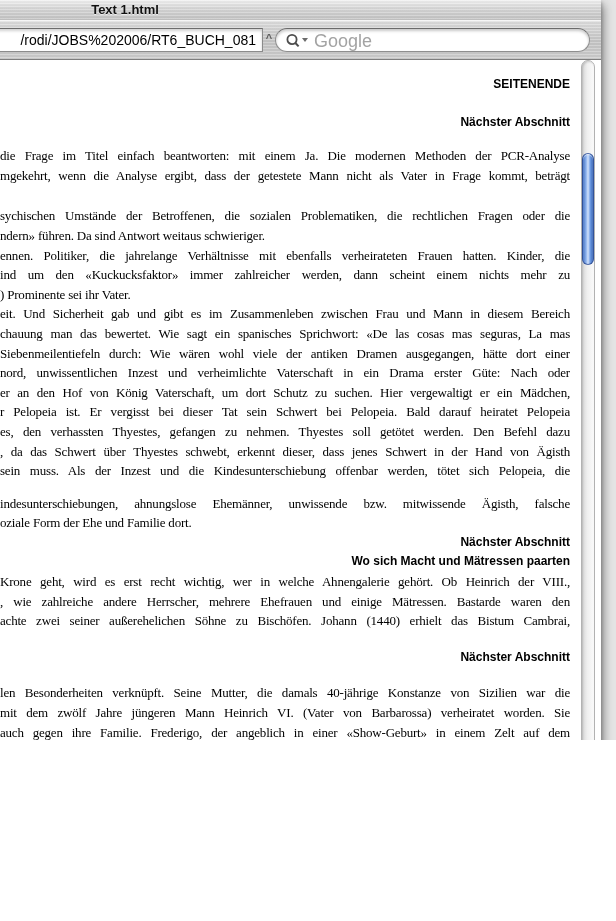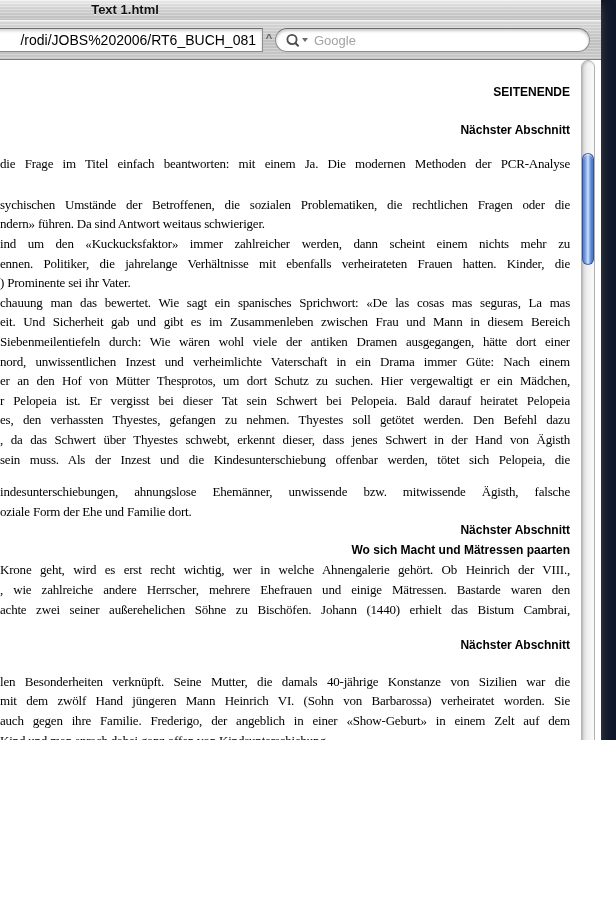--- a/index.html
+++ b/index.html
@@ -1,16 +1,16 @@
 <!DOCTYPE html>
 <html><head>
 <meta charset="utf-8">
 <style>
   html,body{margin:0;padding:0;background:#ffffff;}
-  #canvas{position:relative;width:616px;height:740px;background:#0f172a;overflow:hidden;
+  #canvas{position:relative;width:616px;height:740px;background:#e5e5e5;overflow:hidden;
           font-family:"Liberation Sans",sans-serif;}
 
   
   #window{position:absolute;left:0;top:2;width:601px;height:893px;
           box-shadow:3px 5px 9px rgba(70,70,70,.55), 1px 2px 3px rgba(70,70,70,.35);
           background:#fff;}
 
   
   .titlebar{position:absolute;left:0;top:0;width:601px;height:20px;
             background:linear-gradient(#f2f2f2,#d6d6d6 45%,#c3c3c3);
@@ -31,25 +31,25 @@
                 background:#fff;border:1px solid #8b8b8b;border-top-color:#6d6d6d;
                 box-shadow:inset 0 2px 3px rgba(0,0,0,.18);
                 font-size:14px;color:#000;line-height:22px;white-space:nowrap;overflow:hidden;
                 text-align:right;padding:0 6px;}
   .field-divider{position:absolute;left:263px;top:10px;width:12px;height:16px;
                  color:#5e5e5e;font-size:11px;font-weight:bold;text-align:center;line-height:14px;}
   .searchfield{position:absolute;left:275px;top:7px;width:315px;height:24px;box-sizing:border-box;
                background:#fff;border:1px solid #8e8e8e;border-top-color:#6a6a6a;border-radius:13px;
                box-shadow:inset 0 2px 3px rgba(0,0,0,.22);}
   .search-icon-wrap{position:absolute;left:9px;top:4px;width:26px;height:16px;}
-  .search-placeholder{position:absolute;left:38px;top:3px;font-size:13px;color:#a3a3a3;line-height:18px;}
+  .search-placeholder{position:absolute;left:38px;top:3px;font-size:18px;color:#a3a3a3;line-height:18px;}
 
   
   .content{position:absolute;left:0;top:60px;width:601px;height:812px;background:#fff;overflow:hidden;}
-  .text-flow{position:absolute;left:0;top:0;width:570px;padding-top:23px;overflow:hidden;}
+  .text-flow{position:absolute;left:0;top:0;width:570px;padding-top:15px;overflow:hidden;}
   .line{font-family:"Liberation Serif",serif;font-size:13px;letter-spacing:-0.2px;
         line-height:19.6px;color:#000;white-space:nowrap;overflow:hidden;}
   .line.just{white-space:normal;text-align:justify;text-align-last:justify;}
   .heading{font-family:"Liberation Sans",sans-serif;font-size:12px;font-weight:bold;
            line-height:19.6px;color:#000;text-align:right;}
   .gap{width:100%;}
 
   
   .vscroll{position:absolute;left:581px;top:0;width:16px;height:812px;}
   .vtrack{position:absolute;left:0;top:0;width:14px;height:778px;box-sizing:border-box;
@@ -102,48 +102,49 @@
       </div>
     </div>
 
     <div class="content">
       <div class="text-flow">
           <div class="heading">SEITENENDE</div>
           <div class="gap" style="height: 18px;"></div>
           <div class="heading">Nächster Abschnitt</div>
           <div class="gap" style="height: 14px;"></div>
           <div class="line just">die Frage im Titel einfach beantworten: mit einem Ja. Die modernen Methoden der PCR-Analyse</div>
+          <div class="line just">mgekehrt, wenn die Analyse ergibt, dass der getestete Mann nicht als Vater in Frage kommt, beträgt</div>
           <div class="gap" style="height: 21px;"></div>
           <div class="line just">sychischen Umstände der Betroffenen, die sozialen Problematiken, die rechtlichen Fragen oder die</div>
           <div class="line">ndern» führen. Da sind Antwort weitaus schwieriger.</div>
+          <div class="line just">ennen. Politiker, die jahrelange Verhältnisse mit ebenfalls verheirateten Frauen hatten. Kinder, die</div>
           <div class="line just">ind um den «Kuckucksfaktor» immer zahlreicher werden, dann scheint einem nichts mehr zu</div>
-          <div class="line just">ennen. Politiker, die jahrelange Verhältnisse mit ebenfalls verheirateten Frauen hatten. Kinder, die</div>
           <div class="line">) Prominente sei ihr Vater.</div>
+          <div class="line just">eit. Und Sicherheit gab und gibt es im Zusammenleben zwischen Frau und Mann in diesem Bereich</div>
           <div class="line just">chauung man das bewertet. Wie sagt ein spanisches Sprichwort: «De las cosas mas seguras, La mas</div>
-          <div class="line just">eit. Und Sicherheit gab und gibt es im Zusammenleben zwischen Frau und Mann in diesem Bereich</div>
           <div class="line just">Siebenmeilentiefeln durch: Wie wären wohl viele der antiken Dramen ausgegangen, hätte dort einer</div>
-          <div class="line just">nord, unwissentlichen Inzest und verheimlichte Vaterschaft in ein Drama immer Güte: Nach einem</div>
-          <div class="line just">er an den Hof von Mütter Thesprotos, um dort Schutz zu suchen. Hier vergewaltigt er ein Mädchen,</div>
+          <div class="line just">nord, unwissentlichen Inzest und verheimlichte Vaterschaft in ein Drama erster Güte: Nach oder</div>
+          <div class="line just">er an den Hof von König Vaterschaft, um dort Schutz zu suchen. Hier vergewaltigt er ein Mädchen,</div>
           <div class="line just">r Pelopeia ist. Er vergisst bei dieser Tat sein Schwert bei Pelopeia. Bald darauf heiratet Pelopeia</div>
           <div class="line just">es, den verhassten Thyestes, gefangen zu nehmen. Thyestes soll getötet werden. Den Befehl dazu</div>
           <div class="line just">, da das Schwert über Thyestes schwebt, erkennt dieser, dass jenes Schwert in der Hand von Ägisth</div>
           <div class="line just">sein muss. Als der Inzest und die Kindesunterschiebung offenbar werden, tötet sich Pelopeia, die</div>
           <div class="gap" style="height: 13px;"></div>
           <div class="line just">indesunterschiebungen, ahnungslose Ehemänner, unwissende bzw. mitwissende Ägisth, falsche</div>
           <div class="line">oziale Form der Ehe und Familie dort.</div>
           <div class="heading">Nächster Abschnitt</div>
           <div class="heading">Wo sich Macht und Mätressen paarten</div>
           <div class="line just">Krone geht, wird es erst recht wichtig, wer in welche Ahnengalerie gehört. Ob Heinrich der VIII.,</div>
           <div class="line just">, wie zahlreiche andere Herrscher, mehrere Ehefrauen und einige Mätressen. Bastarde waren den</div>
           <div class="line just">achte zwei seiner außerehelichen Söhne zu Bischöfen. Johann (1440) erhielt das Bistum Cambrai,</div>
           <div class="gap" style="height: 17px;"></div>
           <div class="heading">Nächster Abschnitt</div>
           <div class="gap" style="height: 16px;"></div>
           <div class="line just">len Besonderheiten verknüpft. Seine Mutter, die damals 40-jährige Konstanze von Sizilien war die</div>
-          <div class="line just">mit dem zwölf Hand jüngeren Mann Heinrich VI. (Sohn von Barbarossa) verheiratet worden. Sie</div>
+          <div class="line just">mit dem zwölf Jahre jüngeren Mann Heinrich VI. (Vater von Barbarossa) verheiratet worden. Sie</div>
           <div class="line just">auch gegen ihre Familie. Frederigo, der angeblich in einer «Show-Geburt» in einem Zelt auf dem</div>
           <div class="line">Kind und man sprach dabei ganz offen von Kindsunterschiebung.</div>
           <div class="gap" style="height: 14px;"></div>
           <div class="heading">Nächster Abschnitt</div>
         </div>
 
       <div class="vscroll">
         <div class="vtrack"></div>
         <div class="vthumb" style="top: 93px; height: 112px;"></div>
         <div class="scroll-btn up">▲</div>

